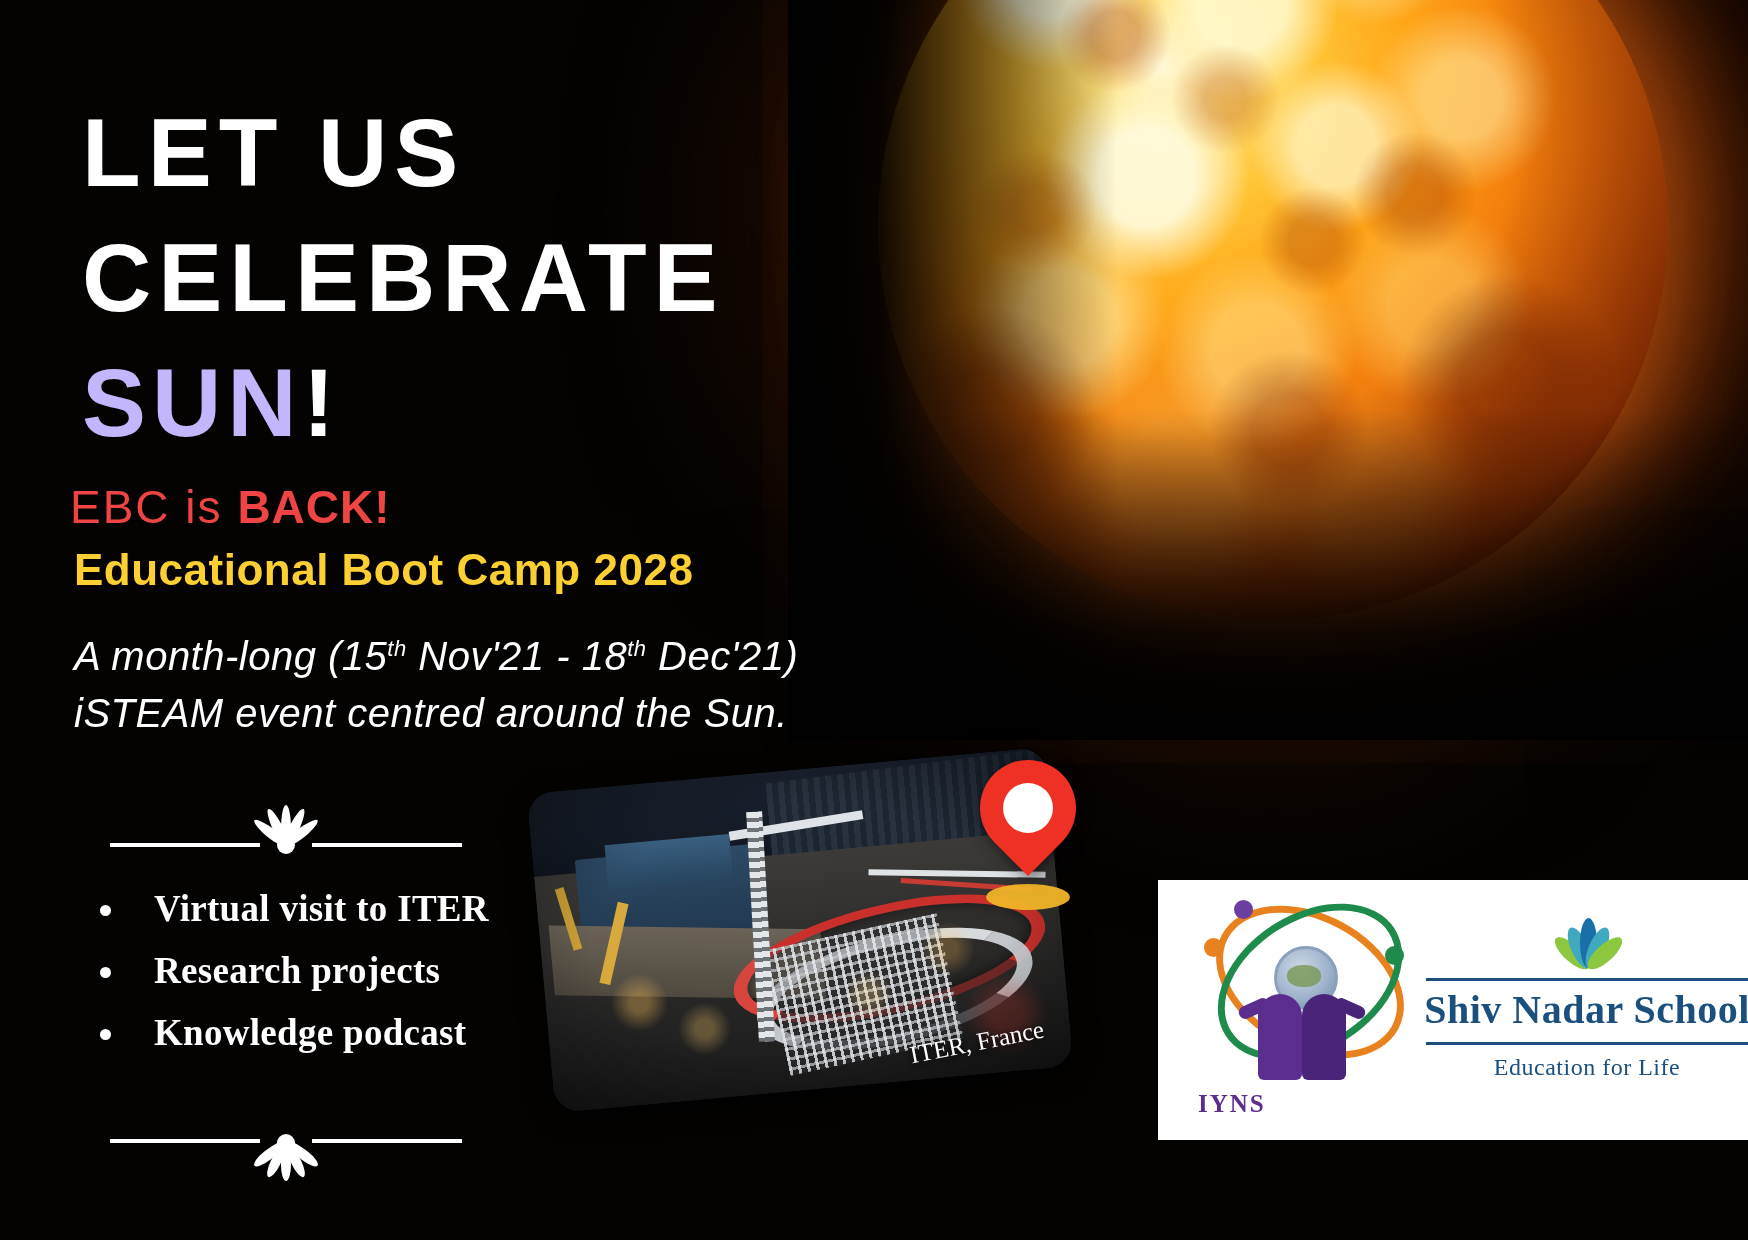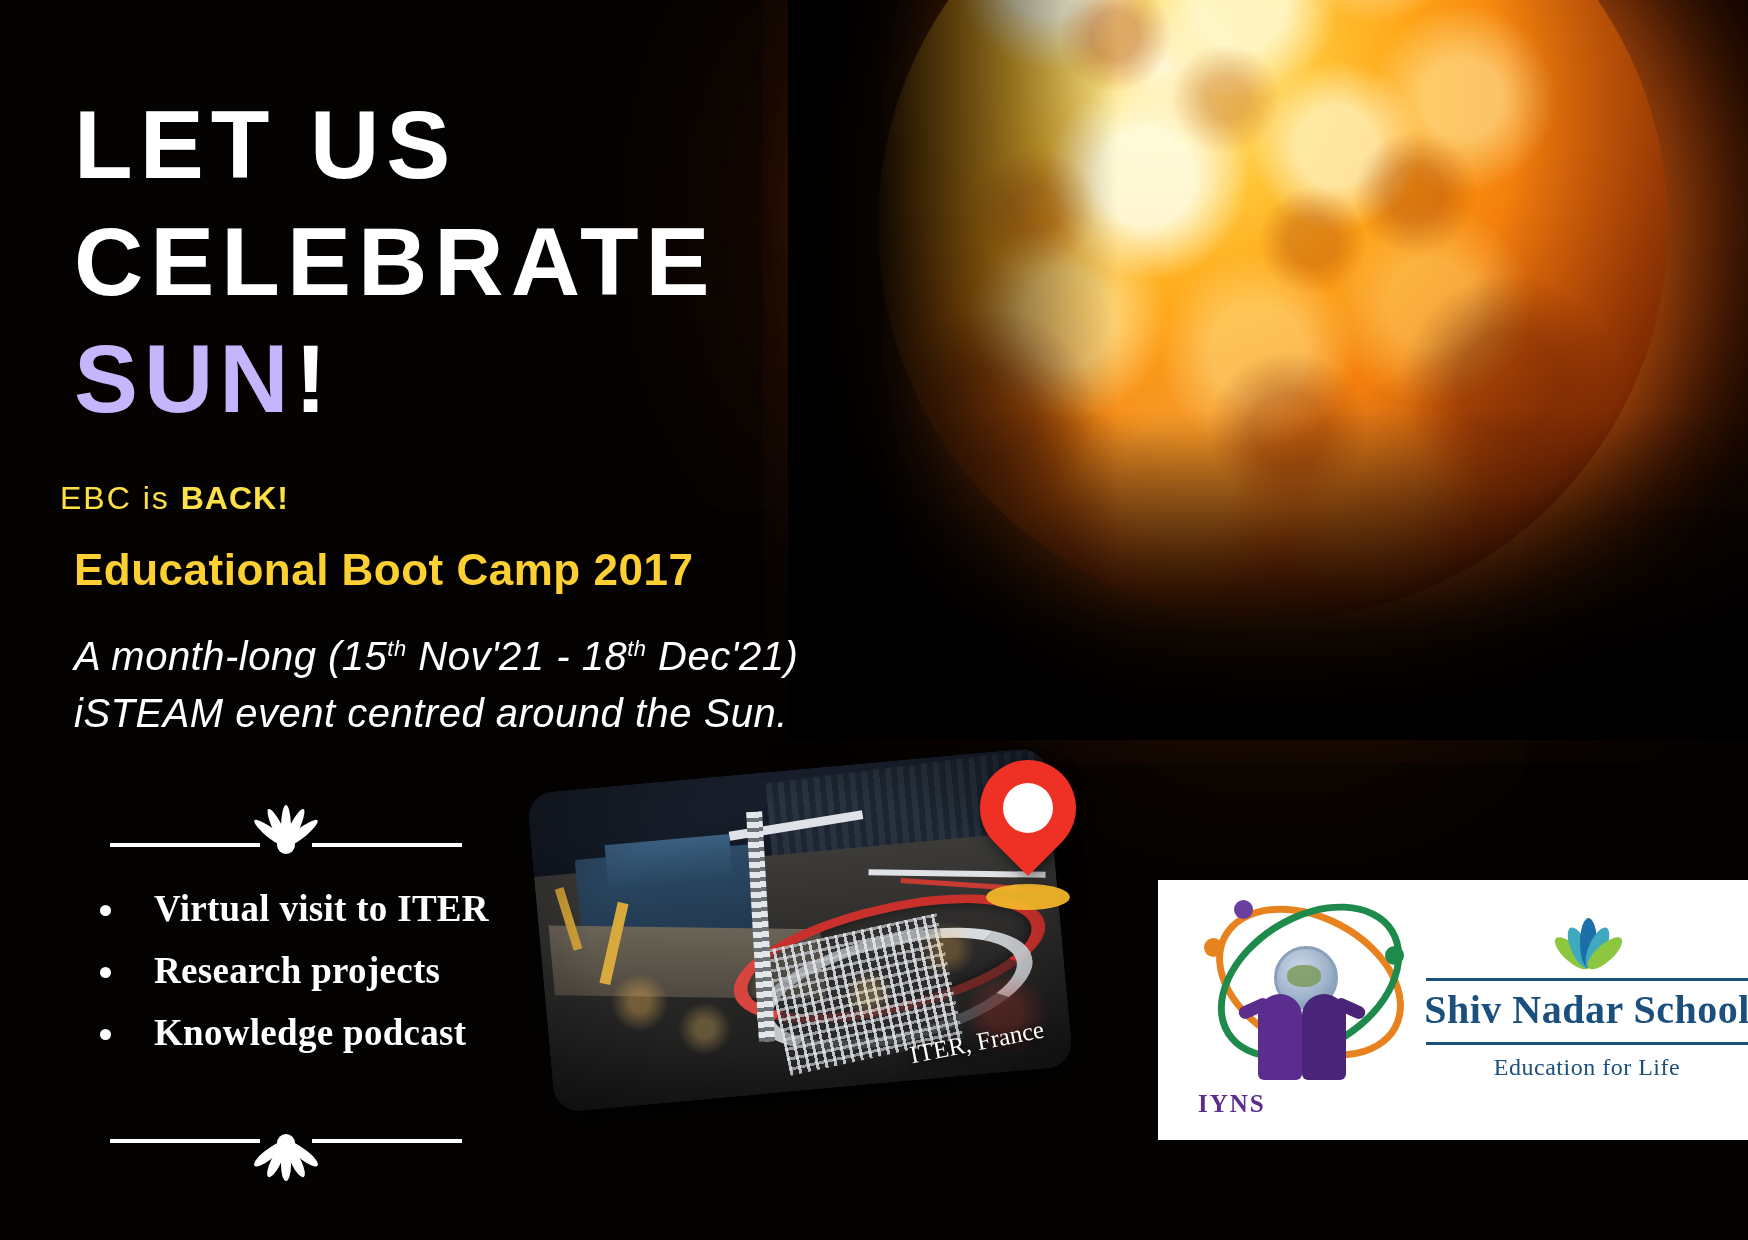--- a/index.html
+++ b/index.html
@@ -56,29 +56,29 @@
   .sun-fade-bottom{
     position:absolute;left:0;bottom:0;width:1000px;height:330px;
     background:linear-gradient(to top, #000 0%, rgba(0,0,0,.85) 32%, rgba(0,0,0,0) 100%);
   }
 
   
   .headline{position:absolute;left:74px;top:86px;width:900px;}
   .headline .hl{
     font-family:"Liberation Sans","DejaVu Sans",sans-serif;
     font-weight:bold;color:#ffffff;font-size:96px;line-height:1.22;
-    letter-spacing:7px;margin:0;white-space:nowrap;
+    letter-spacing:7px;margin:8px;white-space:nowrap;
   }
   .headline .hl.sun{letter-spacing:6px;}
   .hl .yellow{color:#c4b5fd;}
   .hl .excl{color:#ffffff;}
 
   
   .sub1{
-    position:absolute;left:60px;top:480px;color:#fde047;font-size:32px;
+    position:absolute;left:70px;top:480px;color:#ef4444;font-size:46px;
     font-family:"Liberation Sans",sans-serif;letter-spacing:2px;white-space:nowrap;
   }
   .sub1 .light{font-weight:300;}
   .sub1 .bold{font-weight:bold;letter-spacing:1px;}
   .sub2{
     position:absolute;left:74px;top:545px;color:#FCD032;font-size:44px;font-weight:bold;
     font-family:"Liberation Sans",sans-serif;letter-spacing:.5px;white-space:nowrap;
   }
 
   
@@ -288,21 +288,21 @@
     <div class="sun-fade-bottom"></div>
   </div>
 
   <div class="headline">
     <div class="hl">LET US</div>
     <div class="hl">CELEBRATE</div>
     <div class="hl sun"><span class="yellow">SUN</span><span class="excl">!</span></div>
   </div>
 
   <div class="sub1"><span class="light">EBC is </span><span class="bold">BACK!</span></div>
-  <div class="sub2">Educational Boot Camp 2017</div>
+  <div class="sub2">Educational Boot Camp 2028</div>
 
   <div class="desc"><span>A month-long (15</span><sup>th</sup><span> Nov'21 - 18</span><sup>th</sup><span> Dec'21) iSTEAM event centred around the Sun.</span></div>
 
   <div class="divider top">
     <div class="bar-l"></div>
     <div class="bar-r"></div>
     <div class="petal p1"></div>
     <div class="petal p2"></div>
     <div class="petal p3"></div>
     <div class="petal p4"></div>

